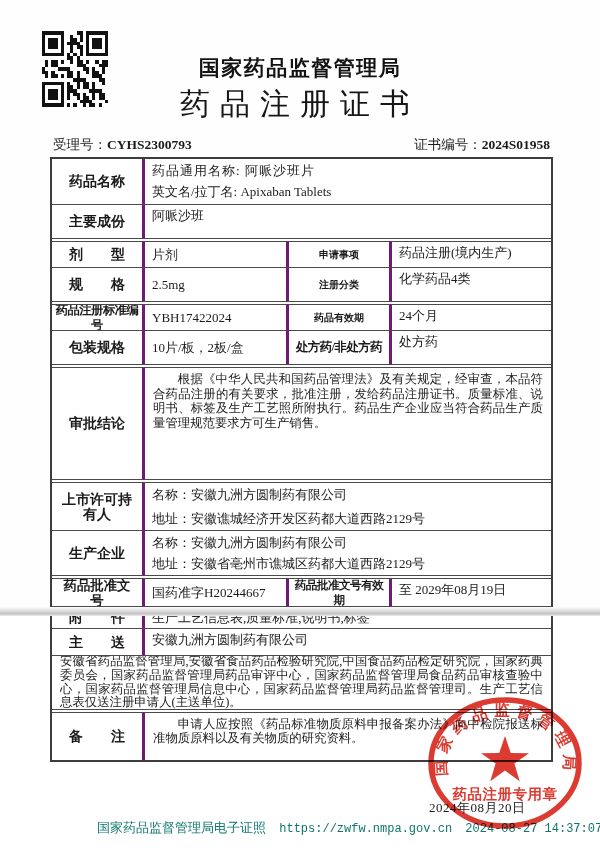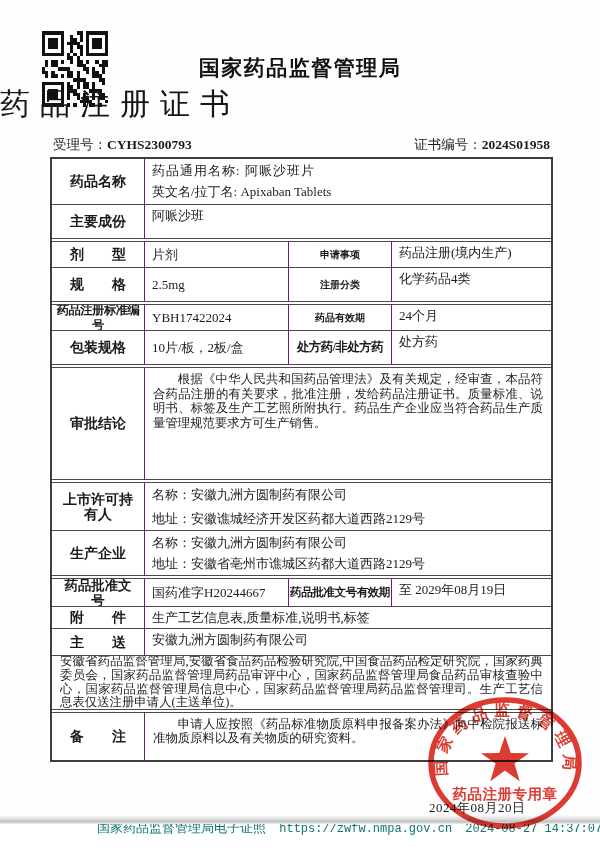--- a/index.html
+++ b/index.html
@@ -1,37 +1,37 @@
 <!DOCTYPE html>
 <html style="--seal-color: #d8251b;"><head>
 <meta charset="utf-8">
 <style>
   * { margin:0; padding:0; box-sizing:border-box; }
   html,body { width:600px; height:848px; background:#ffffff; overflow:hidden;
               font-family:"Liberation Serif","DejaVu Serif",serif; color:#1b1b1b; }
-  .page { position:relative; width:600px; height:824px; background:#fefefe; }
+  .page { position:relative; width:600px; height:616px; background:#fefefe; }
 
   
   .qr { position:absolute; left:42px; top:31px; width:66px; height:76px; }
   .authority { position:absolute; top:54px; left:0; right:0; text-align:center;
                font-family:"Liberation Sans","DejaVu Sans",sans-serif;
                font-weight:bold; font-size:21px; letter-spacing:1.5px; color:#121212; }
-  .cert-title { position:absolute; top:84px; left:0; right:0; 
+  .cert-title { position:absolute; top:84px; left:0; right:0; text-align:center;
                 font-size:30px; letter-spacing:10px; color:#161616; }
   .meta { position:absolute; top:136px; left:53px; width:497px;
           display:flex; justify-content:space-between; font-size:13.5px;gap:14px; }
   .meta b { font-weight:bold; }
 
   
   .cert-table { position:absolute; left:50px; top:157px; width:503px;
                 border:2px solid #3d3d3d; background:#fff; }
   .trow { display:flex; border-bottom:1px solid #4a4a4a; }
   .trow.dbl { border-bottom:4px double #4a4a4a; }
   .trow:last-child { border-bottom:none; }
-  .cell { border-right:1px solid #701a75; display:flex; flex-direction:column;
+  .cell { border-right:3px solid #701a75; display:flex; flex-direction:column;
           justify-content:center; padding:2px 7px; overflow:hidden; }
   .trow .cell:last-child { border-right:none;justify-content:space-between; }
   .lab { width:93px; align-items:center; text-align:center; font-weight:bold;
          font-size:14px; line-height:15px; }
   .lab.small { font-size:12.3px; letter-spacing:-0.5px; padding:2px 1px; }
   .lab2 { width:103px; align-items:center; text-align:center; font-weight:bold;
           font-size:10px; }
   .lab2.small { font-size:11.6px; letter-spacing:-0.5px; padding:2px 1px; }
   .val { flex:1; font-size:13px; }
   .val1 { width:144px; font-size:13px; }

